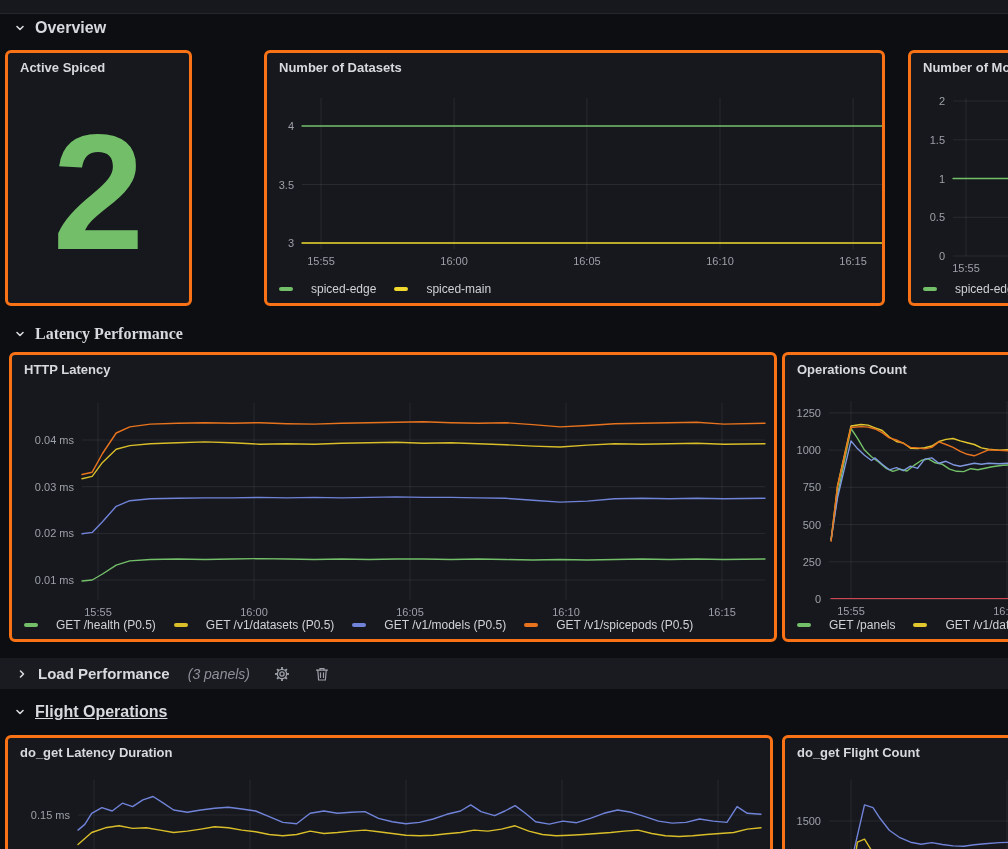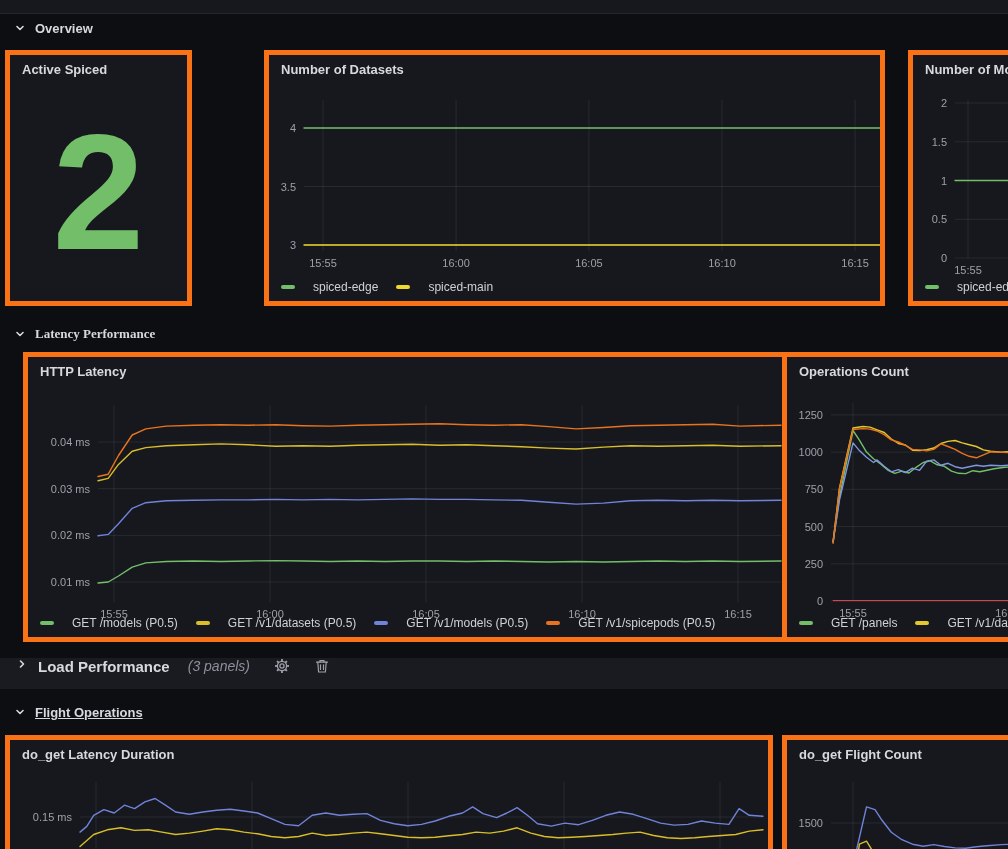--- a/index.html
+++ b/index.html
@@ -2,33 +2,33 @@
 <html><head>
 <meta charset="utf-8">
 <style>
   html,body{margin:0;padding:0;}
   body{
     position:relative;width:1008px;height:849px;overflow:hidden;
     background:#0D0E12;font-family:"Liberation Sans",sans-serif;
     -webkit-font-smoothing:antialiased;
   }
   .topstrip{position:absolute;left:0;top:0;width:1008px;height:13px;background:#17181D;border-bottom:1px solid #26272E;}
-  .section-header{position:absolute;display:flex;align-items:center;gap:9px;color:#D8D9DE;font-size:13px;font-weight:700;cursor:pointer;height:24px;}
+  .section-header{position:absolute;display:flex;align-items:center;gap:9px;color:#D8D9DE;font-size:16px;font-weight:700;cursor:pointer;height:24px;}
   .chev{width:12px;height:12px;flex:0 0 auto;}
-  .panel{position:absolute;background:#16181D;border:5px solid #f97316;border-radius:0;overflow:hidden;box-sizing:border-box;}
+  .panel{position:absolute;background:#16181D;border:3px solid #f97316;border-radius:6px;overflow:hidden;box-sizing:border-box;}
   .panel-title{position:absolute;top:7px;left:12px;font-size:13px;font-weight:700;color:#D8D9DE;z-index:3;white-space:nowrap;cursor:pointer;}
   .chart{position:absolute;left:0;top:0;right:0;bottom:0;z-index:1;}
   .chart svg text{fill:#9DA0A8;font-size:11px;font-family:"Liberation Sans",sans-serif;}
   .chart svg line.grid{stroke:rgba(204,204,220,0.10);stroke-width:1;}
   .legend{position:absolute;left:12px;bottom:7px;display:flex;gap:18px;align-items:center;z-index:2;white-space:nowrap;}
   .legend-item{display:flex;align-items:center;gap:18px;font-size:12px;color:#CFD1D7;cursor:pointer;}
   .legend-swatch{width:14px;height:4px;border-radius:2px;display:inline-block;flex:0 0 auto;}
   .stat-body{position:absolute;left:0;right:0;top:28px;bottom:0;display:flex;align-items:center;justify-content:center;}
   .stat-value{font-size:165px;font-weight:700;line-height:1;}
-  .load-row{position:absolute;left:0;top:658px;width:1008px;height:31px;background:#1A1B21;display:flex;padding-left:16px;box-sizing:border-box;cursor:pointer;}
+  .load-row{position:absolute;left:0;top:658px;width:1008px;height:31px;background:#1A1B21;display:flex;align-items:center;padding-left:16px;box-sizing:border-box;cursor:pointer;}
   .load-label{color:#D8D9DE;font-size:15px;font-weight:700;margin-left:10px;}
   .load-note{color:#8E909A;font-size:14px;font-style:italic;margin-left:18px;}
   .row-icon{width:16px;height:16px;margin-left:24px;cursor:pointer;flex:0 0 auto;}
 </style>
 </head>
 <body>
 
 <div class="topstrip"></div>
 
 <div class="section-header" style="left:14px;top:16px;">
@@ -112,21 +112,21 @@
     </div>
 </div>
 
 <div class="section-header" style="left:14px;top:322px;font-family:Liberation Serif, serif;">
   <svg class="chev" viewBox="0 0 12 12">
       <path d="M3 4.5 L6 7.5 L9 4.5" stroke="#D8D9DE" stroke-width="1.6" fill="none" stroke-linecap="round" stroke-linejoin="round"></path>
     </svg>
   <span>Latency Performance</span>
 </div>
 
-<div class="panel" style="left:23px;top:352px;width:768px;height:290px;">
+<div class="panel" style="left:9px;top:352px;width:768px;height:290px;">
   <div class="panel-title">HTTP Latency</div>
   <div class="chart"><svg width="766" height="288" viewBox="0 0 766 288" xmlns="http://www.w3.org/2000/svg">
         <line class="grid" x1="86.0" y1="48" x2="86.0" y2="245"></line>
         <text x="86.0" y="261" text-anchor="middle">15:55</text>
         <line class="grid" x1="242.0" y1="48" x2="242.0" y2="245"></line>
         <text x="242.0" y="261" text-anchor="middle">16:00</text>
         <line class="grid" x1="398.0" y1="48" x2="398.0" y2="245"></line>
         <text x="398.0" y="261" text-anchor="middle">16:05</text>
         <line class="grid" x1="554.0" y1="48" x2="554.0" y2="245"></line>
         <text x="554.0" y="261" text-anchor="middle">16:10</text>
@@ -141,21 +141,21 @@
         <line class="grid" x1="70" y1="85.0" x2="753" y2="85.0"></line>
         <text x="62" y="89" text-anchor="end">0.04 ms</text>
         <polyline points="70.0,226.0 80.2,225.0 90.5,219.0 104.2,210.1 117.8,205.9 138.3,204.5 165.6,204.0 192.9,204.5 220.3,204.0 247.6,203.6 274.9,204.0 302.2,204.5 329.5,204.0 356.9,204.5 384.2,204.0 411.5,204.0 438.8,204.5 466.1,204.0 493.5,204.5 520.8,205.0 548.1,204.5 575.4,205.0 602.7,204.5 630.1,204.0 657.4,204.5 684.7,204.0 712.0,204.5 753.0,204.0" fill="none" stroke="#73BF69" stroke-width="1.4" stroke-linejoin="round" stroke-linecap="round"></polyline>
         <polyline points="70.0,123.7 80.2,121.4 90.5,107.4 104.2,94.3 117.8,90.6 138.3,88.7 165.6,87.8 192.9,86.9 220.3,87.8 247.6,89.2 274.9,88.7 302.2,89.2 329.5,88.3 356.9,87.8 384.2,87.3 411.5,88.3 438.8,87.8 466.1,88.7 493.5,89.7 520.8,91.1 548.1,92.0 575.4,90.1 602.7,88.7 630.1,89.2 657.4,88.7 684.7,88.3 712.0,89.2 753.0,88.7" fill="none" stroke="#D9BE2A" stroke-width="1.4" stroke-linejoin="round" stroke-linecap="round"></polyline>
         <polyline points="70.0,178.8 80.2,177.4 90.5,166.7 104.2,151.3 117.8,145.7 138.3,143.8 165.6,143.3 192.9,142.9 220.3,142.9 247.6,142.4 274.9,142.9 302.2,142.4 329.5,142.9 356.9,142.4 384.2,141.9 411.5,142.4 438.8,142.4 466.1,142.9 493.5,143.3 520.8,145.2 548.1,147.1 575.4,146.1 602.7,143.8 630.1,143.3 657.4,143.8 684.7,143.3 712.0,143.8 753.0,143.3" fill="none" stroke="#7083D8" stroke-width="1.4" stroke-linejoin="round" stroke-linecap="round"></polyline>
         <polyline points="70.0,119.5 80.2,117.2 90.5,98.5 104.2,78.0 117.8,71.9 138.3,69.1 165.6,68.2 192.9,67.7 220.3,68.2 247.6,67.7 274.9,68.7 302.2,69.1 329.5,68.2 356.9,67.7 384.2,67.3 411.5,66.8 438.8,67.7 466.1,68.2 493.5,67.7 520.8,69.6 548.1,71.9 575.4,70.5 602.7,68.7 630.1,68.2 657.4,67.7 684.7,67.3 712.0,69.1 753.0,68.2" fill="none" stroke="#E8731E" stroke-width="1.4" stroke-linejoin="round" stroke-linecap="round"></polyline>
       </svg></div>
   <div class="legend">
       <span class="legend-item">
         <span class="legend-swatch" style="background:#73BF69"></span>
-        <span class="legend-label">GET /models (P0.5)</span>
+        <span class="legend-label">GET /health (P0.5)</span>
       </span>
       <span class="legend-item">
         <span class="legend-swatch" style="background:#D9BE2A"></span>
         <span class="legend-label">GET /v1/datasets (P0.5)</span>
       </span>
       <span class="legend-item">
         <span class="legend-swatch" style="background:#7083D8"></span>
         <span class="legend-label">GET /v1/models (P0.5)</span>
       </span>
       <span class="legend-item">

